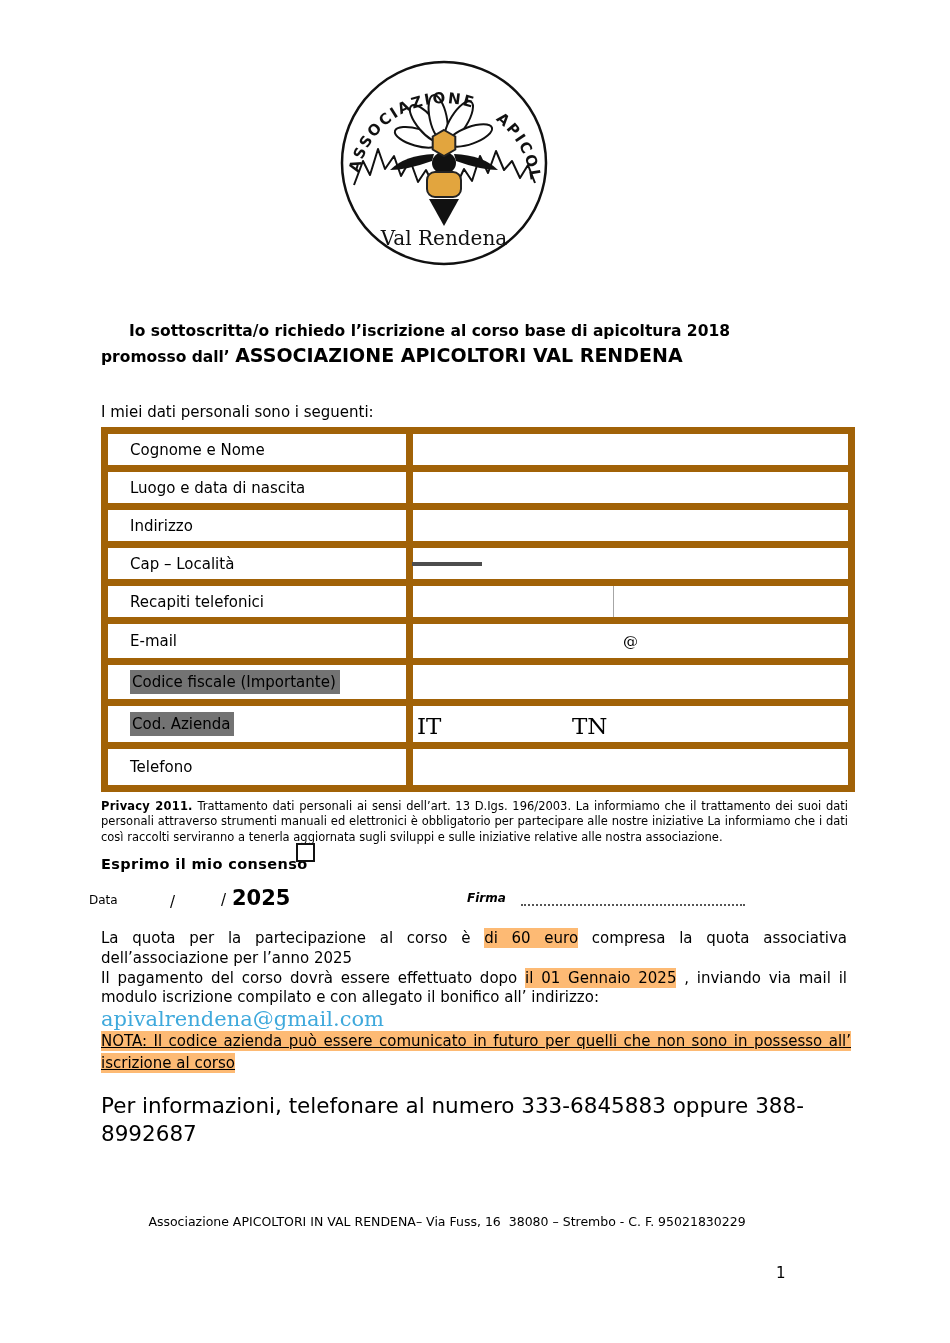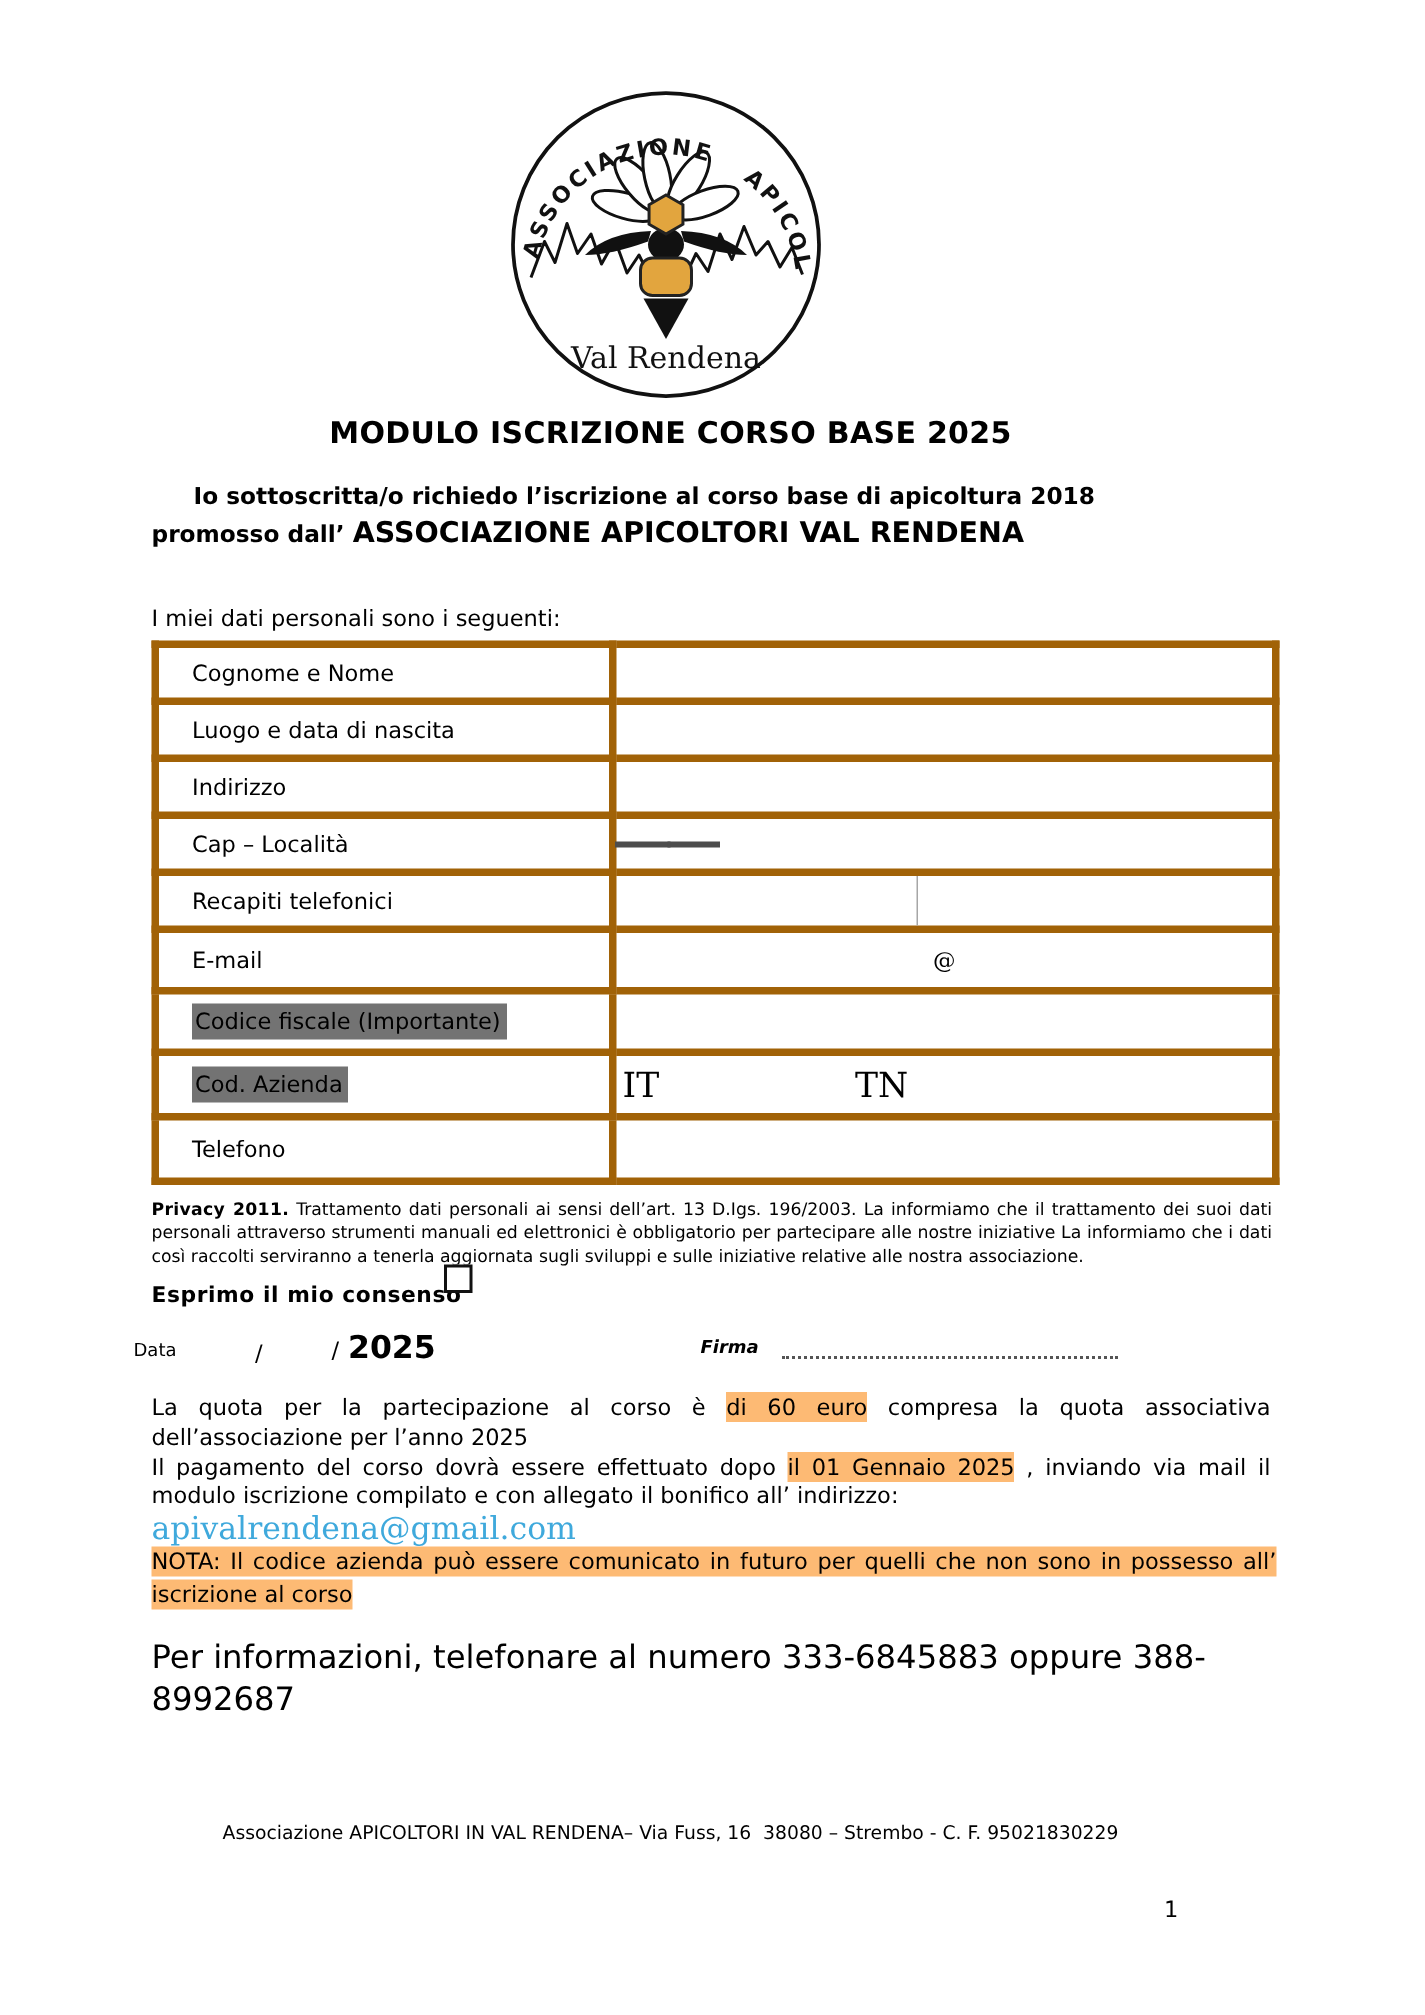--- a/index.html
+++ b/index.html
@@ -19,21 +19,21 @@
     font-size:20px; font-weight:bold; letter-spacing:.2px; }
   #intro-l1 { left:101px; top:322px; width:747px; text-indent:28px;
     font-size:15.5px; font-weight:bold; }
   #intro-l2 { left:101px; top:344px; width:780px; font-weight:bold; }
   #intro-l2 .pre { font-size:15.5px; }
   #intro-l2 .org { font-size:19px; }
 
   
   #table-caption { left:101px; top:403px; font-size:15px; }
   #data-table { left:101px; top:427px; border-collapse:collapse; }
-  #data-table td { border:5px solid #a16207; font-size:15px; vertical-align:middle; }
+  #data-table td { border:7px solid #a16207; font-size:15px; vertical-align:middle; }
   #data-table td.label { width:305px; padding-left:22px; }
   #data-table td.v { width:442px; position:relative; }
   tr.h38 { height:38px; } tr.h41 { height:41px; } tr.h43 { height:43px; }
   .hl-label { background:#737373; padding:3px 4px 3px 2px; }
   
   tr.cap td { border-top:2px solid #4d4d4d; border-bottom:2px solid #4d4d4d; }
   tr.cap td.label { border-left:2px solid #4d4d4d; border-right:2px solid #4d4d4d; }
   tr.cap td.v { border-right:2px solid #4d4d4d; padding:0; }
   .capwrap { display:flex; height:100%; }
   .capbox { border-right:1px solid #a6a6a6; height:100%; }
@@ -68,21 +68,21 @@
 
   
   #payment { left:101px; top:929px; width:746px; font-size:15px;
     line-height:19.8px; text-align:justify; }
   mark { background:#fdba74; color:inherit; padding:1px 0; }
 
   #email-link { left:101px; top:1007px; font-family:"DejaVu Serif", serif;
     font-size:21px; color:#3fa9dc; cursor:pointer; }
 
   #nota { left:101px; top:1031px; width:750px; font-size:15px;
-    line-height:21.5px; text-align:justify; }
+    line-height:21.5px; text-align:justify;text-decoration:underline; }
 
   #info { left:101px; top:1092px; width:760px; font-size:21.5px; line-height:27.5px; }
 
   #footer { left:101px; top:1202px; width:692px; text-align:center;
     font-size:12.5px; white-space:pre;margin-top:12px; }
   #page-number { left:776px; top:1264px; font-size:15px; }
 </style>
 </head>
 <body>
 
@@ -117,21 +117,20 @@
       <text font-family="DejaVu Sans, sans-serif" font-size="15" font-weight="bold" letter-spacing="2" fill="#111">
         <textPath href="#arcpath" startOffset="4">ASSOCIAZIONE</textPath>
       </text>
       <text font-family="DejaVu Sans, sans-serif" font-size="15" font-weight="bold" letter-spacing="2" fill="#111">
         <textPath href="#arcpath" startOffset="178">APICOLTORI</textPath>
       </text>
       <text x="106" y="188" text-anchor="middle" font-family="DejaVu Serif, serif" font-size="20" fill="#111">Val Rendena</text>
     </svg>
   </div>
 
-  <div class="abs" id="doc-title">MODULO ISCRIZIONE CORSO BASE 2025</div>
 
   <div class="abs" id="intro-l1">Io sottoscritta/o richiedo l’iscrizione al corso base di apicoltura 2018</div>
   <div class="abs" id="intro-l2">
     <span class="pre">promosso dall’ </span><span class="org">ASSOCIAZIONE APICOLTORI VAL RENDENA</span>
   </div>
 
   <div class="abs" id="table-caption">I miei dati personali sono i seguenti:</div>
 
   <table class="abs" id="data-table">
     <tbody>

